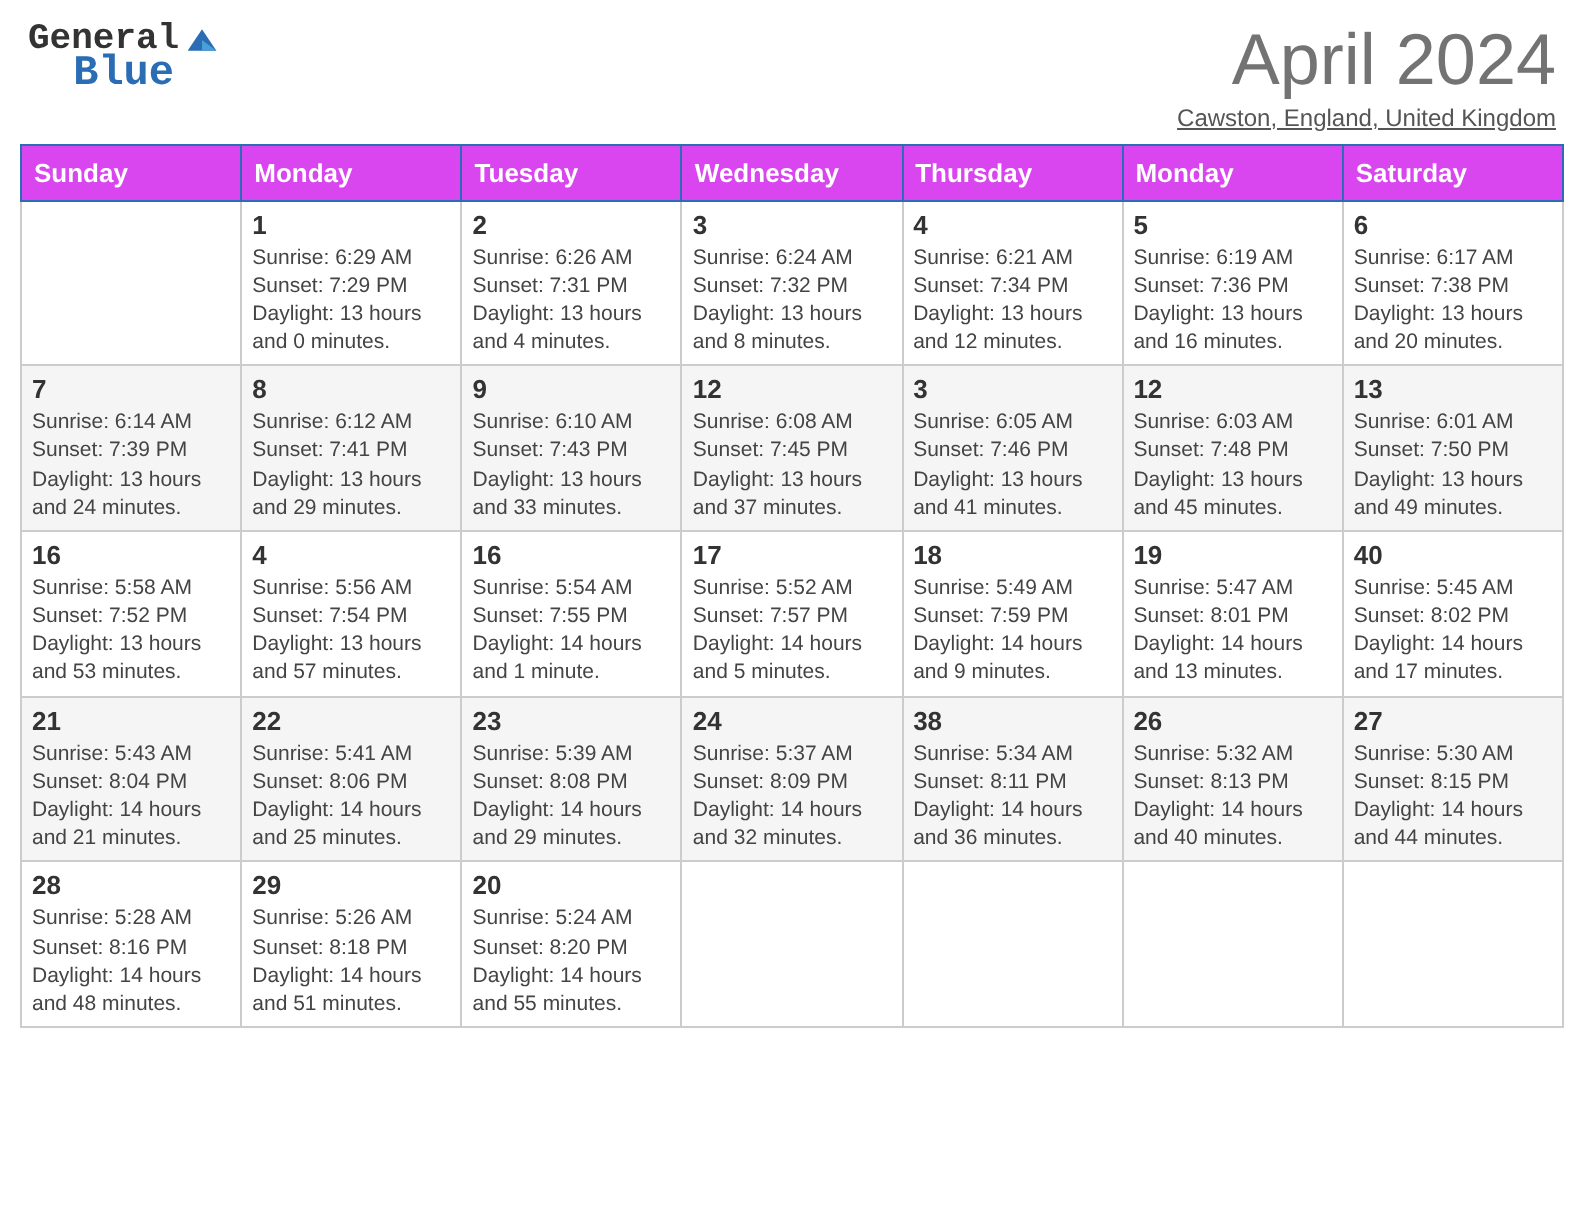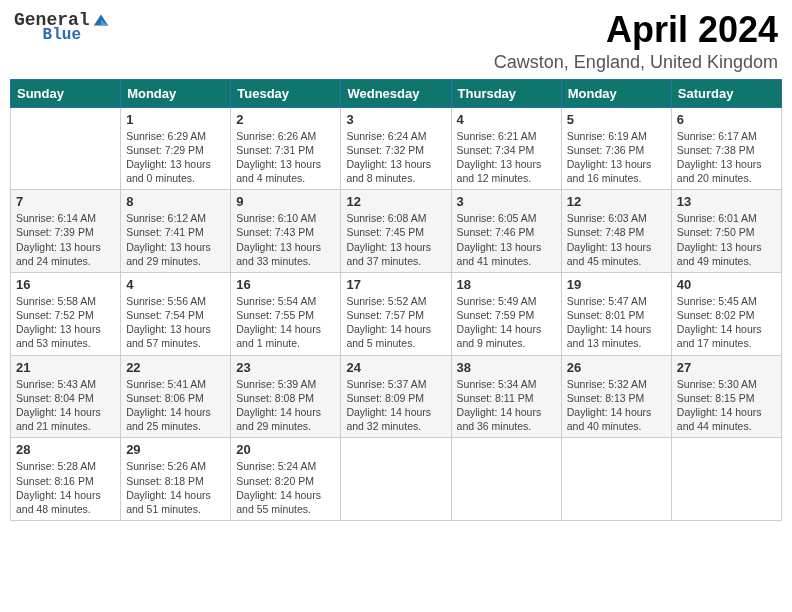--- a/index.html
+++ b/index.html
@@ -26,50 +26,51 @@
     .logo-text {
       display: flex;
       align-items: center;
     }
     .logo-general {
       font-size: 18px;
       font-weight: bold;
       color: #333;
     }
     .logo-blue {
-      font-size: 16px;
+      font-size: 21px;
       font-weight: bold;
       color: #2a6db5;
     }
     .logo-icon {
       width: 18px;
       height: 18px;
       margin-left: 2px;
     }
     .title-section {
       text-align: right;
     }
     .month-title {
       font-size: 36px;
-      font-weight: bold;
-      color: #000000;
+      font-weight: normal;
+      color: #737373;
       line-height: 1.1;
     }
     .subtitle {
-      font-size: 18px;
+      font-size: 12px;
       color: #555;
       margin-top: 2px;
+      text-decoration: underline;
     }
     table {
       width: 100%;
       border-collapse: collapse;
       font-size: 11px;
     }
     thead tr th {
-      background-color: #0f766e;
+      background-color: #d946ef;
       color: #fff;
       text-align: left;
       padding: 6px 6px;
       font-size: 13px;
       font-weight: bold;
       border: 1px solid #2a6db5;
     }
     tbody tr td {
       border: 1px solid #ccc;
       vertical-align: top;

